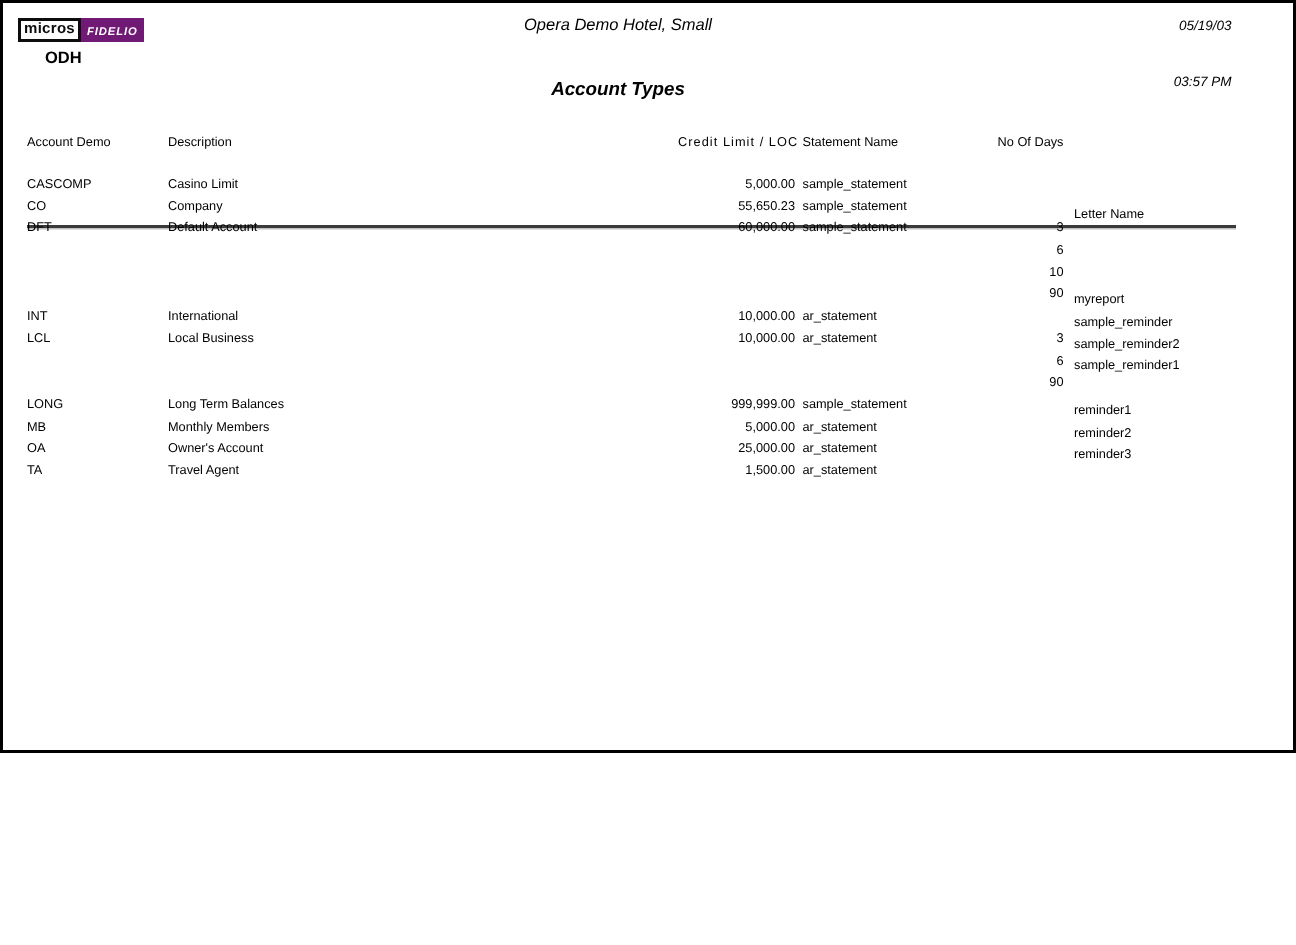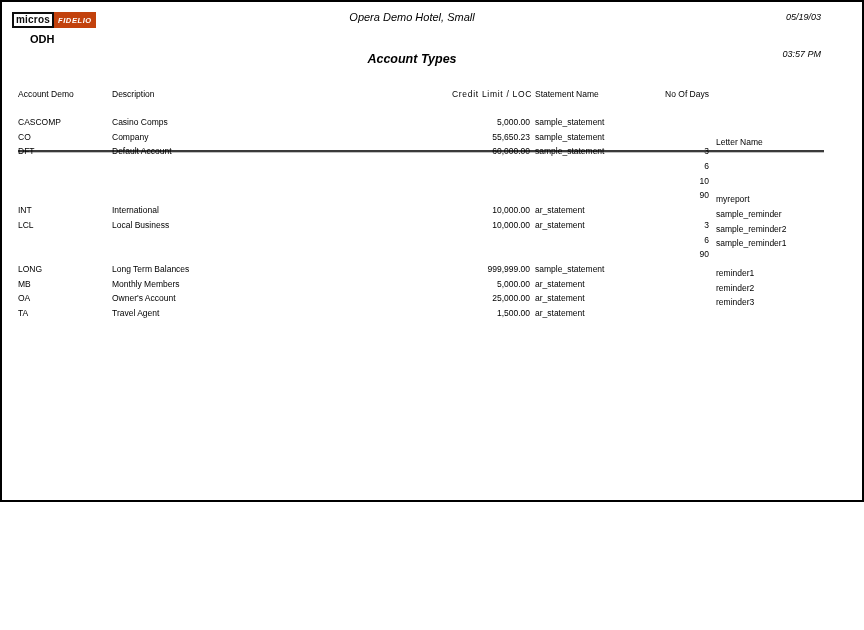--- a/index.html
+++ b/index.html
@@ -27,21 +27,21 @@
     background: #ffffff;
     border: 2px solid #0d0d0d;
     color: #0d0d0d;
     font-size: 10px;
     font-weight: bold;
     line-height: 12px;
     padding: 0 2px;
     letter-spacing: 0.2px;
   }
   .logo-fidelio {
-    background: #c2410c;
+    background: #701a75;
     color: #ffffff;
     font-size: 7.5px;
     font-weight: bold;
     letter-spacing: 0.6px;
     padding: 0 4px;
     display: flex;
     align-items: center;
     font-style: italic;
   }
   .prop-code {
@@ -157,21 +157,21 @@
     <span class="c c3 sp">Credit Limit / LOC</span>
     <span class="c c4">Statement Name</span>
     <span class="c c5">No Of Days</span>
     <span class="c c6">Letter Name</span>
   </div>
 
   <div class="tbody">
 
     <div class="grid-row">
       <span class="c c1">CASCOMP</span>
-      <span class="c c2">Casino Comps</span>
+      <span class="c c2">Casino Limit</span>
       <span class="c c3">5,000.00</span>
       <span class="c c4">sample_statement</span>
       <span class="c c5"></span>
       <span class="c c6"></span>
     </div>
 
     <div class="grid-row">
       <span class="c c1">CO</span>
       <span class="c c2">Company</span>
       <span class="c c3">55,650.23</span>

